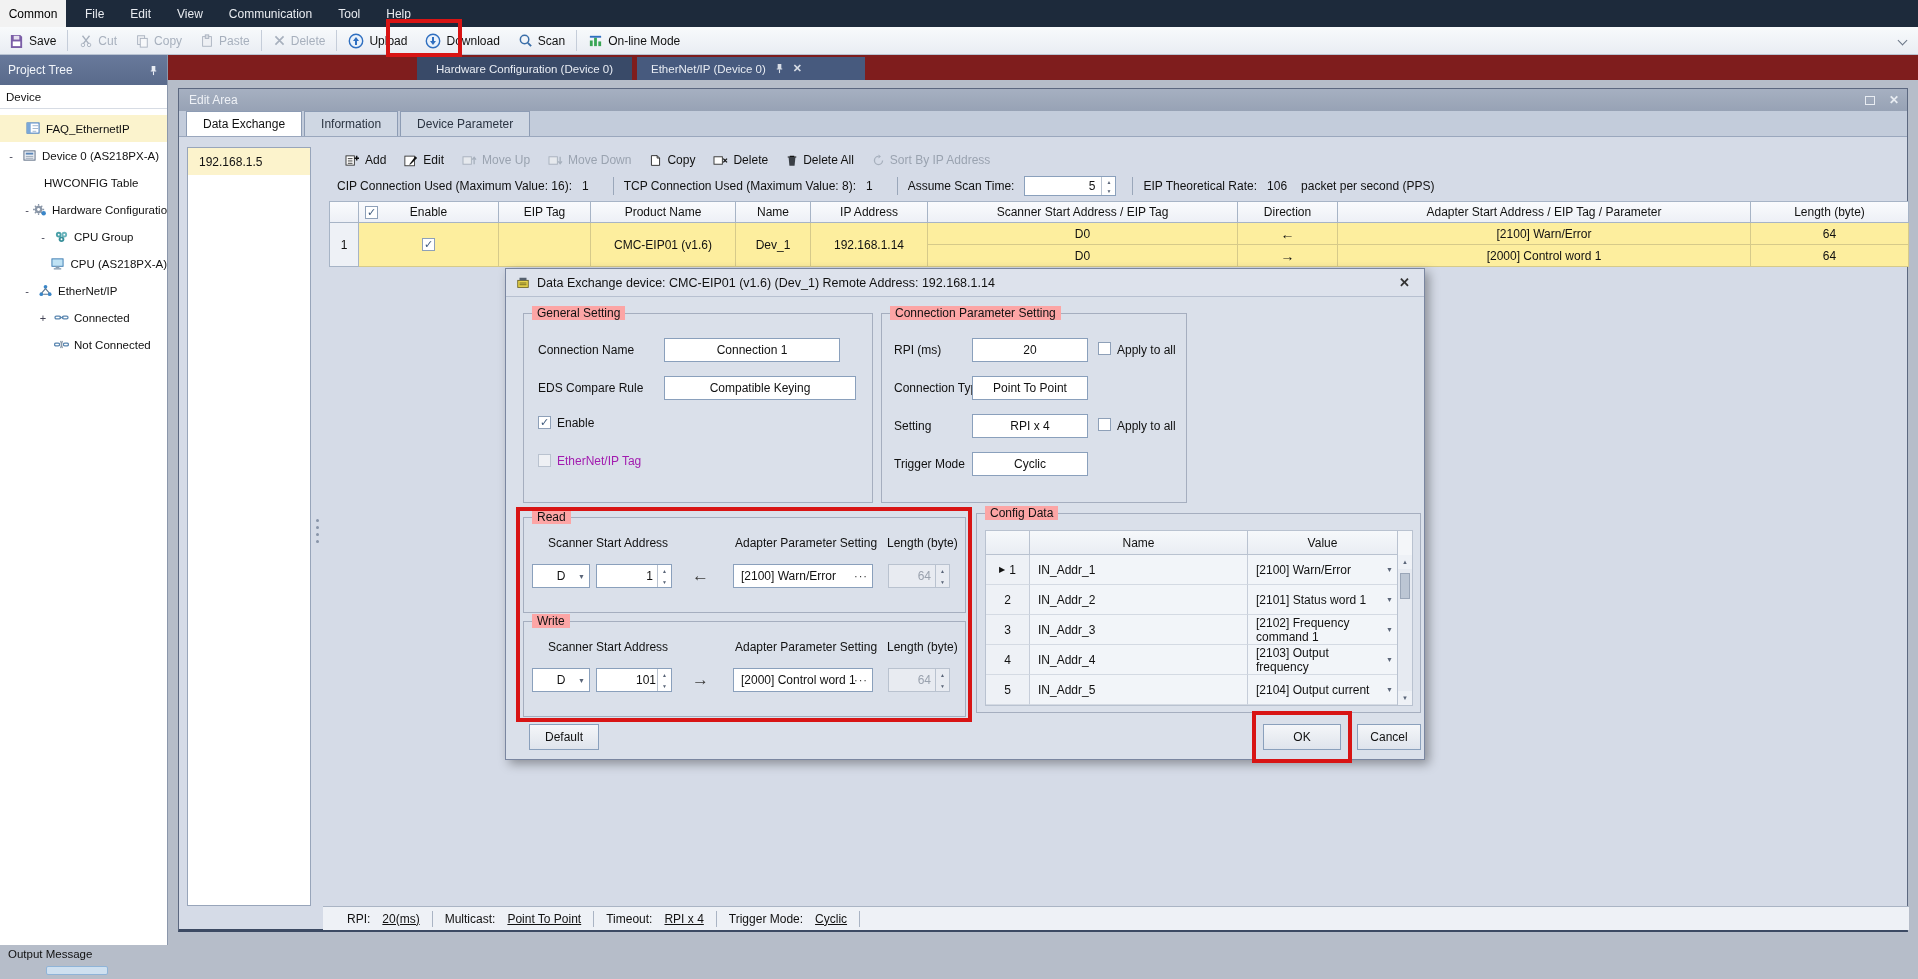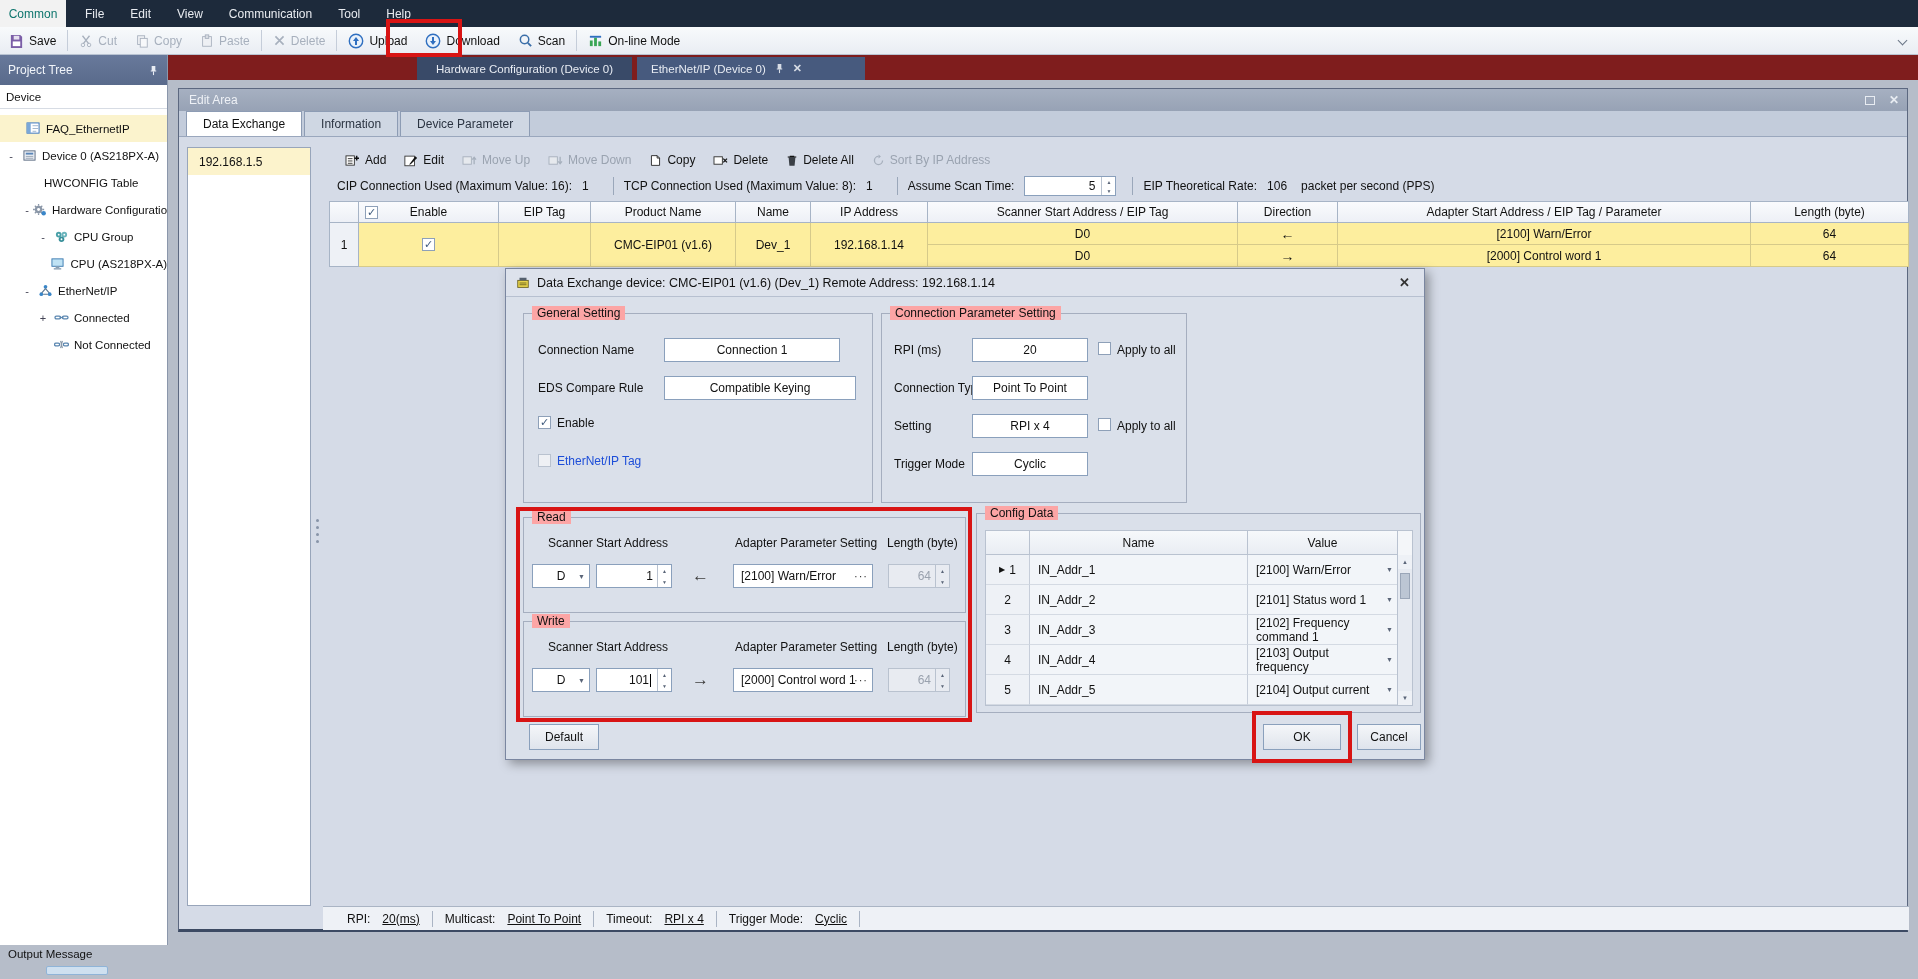--- a/index.html
+++ b/index.html
@@ -2,21 +2,21 @@
 <html><head>
 <meta charset="utf-8">
 <style>
   * { box-sizing: border-box; margin: 0; padding: 0; }
   html,body { width:1918px; height:979px; overflow:hidden; }
   body { font-family:"Liberation Sans", sans-serif; font-size:12px; color:#111; background:#b6bdc9; }
   .page { position:relative; width:1918px; height:979px; }
 
   
   .menubar { position:absolute; left:0; top:0; width:1918px; height:27px; background:#1d2a3b; display:flex; align-items:stretch; }
-  .menu-tab { width:66px; background:#f2f2f2; color:#0f766e; display:flex; align-items:center; justify-content:center; font-size:12px; }
+  .menu-tab { width:66px; background:#f2f2f2; color:#000000; display:flex; align-items:center; justify-content:center; font-size:12px; }
   .menu-item { color:#e8ebf0; display:flex; align-items:center; padding:0 13px; font-size:12px; cursor:default; }
 
   
   .toolbar { position:absolute; left:0; top:27px; width:1918px; height:28px; background:linear-gradient(#f8fafc,#e9edf3); border-bottom:1px solid #b9c3d2; display:flex; align-items:stretch; }
   .tbtn { display:flex; align-items:center; gap:5px; padding:0 9px; font-size:12px; color:#111; }
   .tbtn.disabled { color:#a7b0bd; }
   .tsep { width:1px; background:#c5cdd9; margin:3px 2px; }
   .chev { position:absolute; right:12px; top:10px; width:8px; height:8px; }
   .chev::before { content:""; position:absolute; left:1px; top:0; width:6px; height:6px; border-right:1px solid #6a7586; border-bottom:1px solid #6a7586; transform:rotate(45deg); }
 
@@ -496,21 +496,21 @@
 
     <div class="group" style="left:17px;top:44px;width:350px;height:190px">
       <span class="glabel">General Setting</span>
       <span class="flabel" style="left:14px;top:29px">Connection Name</span>
       <div class="inp" style="left:140px;top:24px;width:176px">Connection 1</div>
       <span class="flabel" style="left:14px;top:67px">EDS Compare Rule</span>
       <div class="inp" style="left:140px;top:62px;width:192px">Compatible Keying</div>
       <span class="cb" style="position:absolute;left:14px;top:102px">✓</span>
       <span class="flabel" style="left:33px;top:102px">Enable</span>
       <span class="cb dis" style="position:absolute;left:14px;top:140px"></span>
-      <span class="flabel" style="left:33px;top:140px;color:#1d4ed8">EtherNet/IP Tag</span>
+      <span class="flabel" style="left:33px;top:140px;color:#a21caf">EtherNet/IP Tag</span>
     </div>
 
     <div class="group" style="left:375px;top:44px;width:306px;height:190px">
       <span class="glabel">Connection Parameter Setting</span>
       <span class="flabel" style="left:12px;top:29px">RPI (ms)</span>
       <div class="inp" style="left:90px;top:24px;width:116px">20</div>
       <span class="cb" style="position:absolute;left:216px;top:28px"></span>
       <span class="flabel" style="left:235px;top:29px">Apply to all</span>
       <span class="flabel" style="left:12px;top:67px">Connection Type</span>
       <div class="inp" style="left:90px;top:62px;width:116px">Point To Point</div>
@@ -555,21 +555,21 @@
 
     <div class="group" style="left:17px;top:352px;width:443px;height:96px">
       <span class="glabel">Write</span>
       <span class="flabel" style="left:24px;top:18px">Scanner Start Address</span>
       <span class="flabel" style="left:211px;top:18px">Adapter Parameter Setting</span>
       <span class="flabel" style="left:363px;top:18px">Length (byte)</span>
       <div class="inp" style="left:8px;top:46px;width:58px">
         <span>D</span>
         <span class="sel-arrow">▼</span>
       </div>
-      <div class="inp" style="left:72px;top:46px;width:76px;justify-content:flex-end;padding-right:20px">
+      <div class="inp" style="left:72px;top:46px;width:76px;justify-content:flex-end;padding-right:13px">
         <span>101</span>
           <span class="caret"></span>
         <span class="spin">
             <span>▲</span>
             <span>▼</span>
           </span>
       </div>
       <span class="bigarrow" style="left:168px;top:48px">→</span>
       <div class="inp" style="left:209px;top:46px;width:140px;justify-content:flex-start;padding-left:7px">
         <span>[2000] Control word 1</span>

